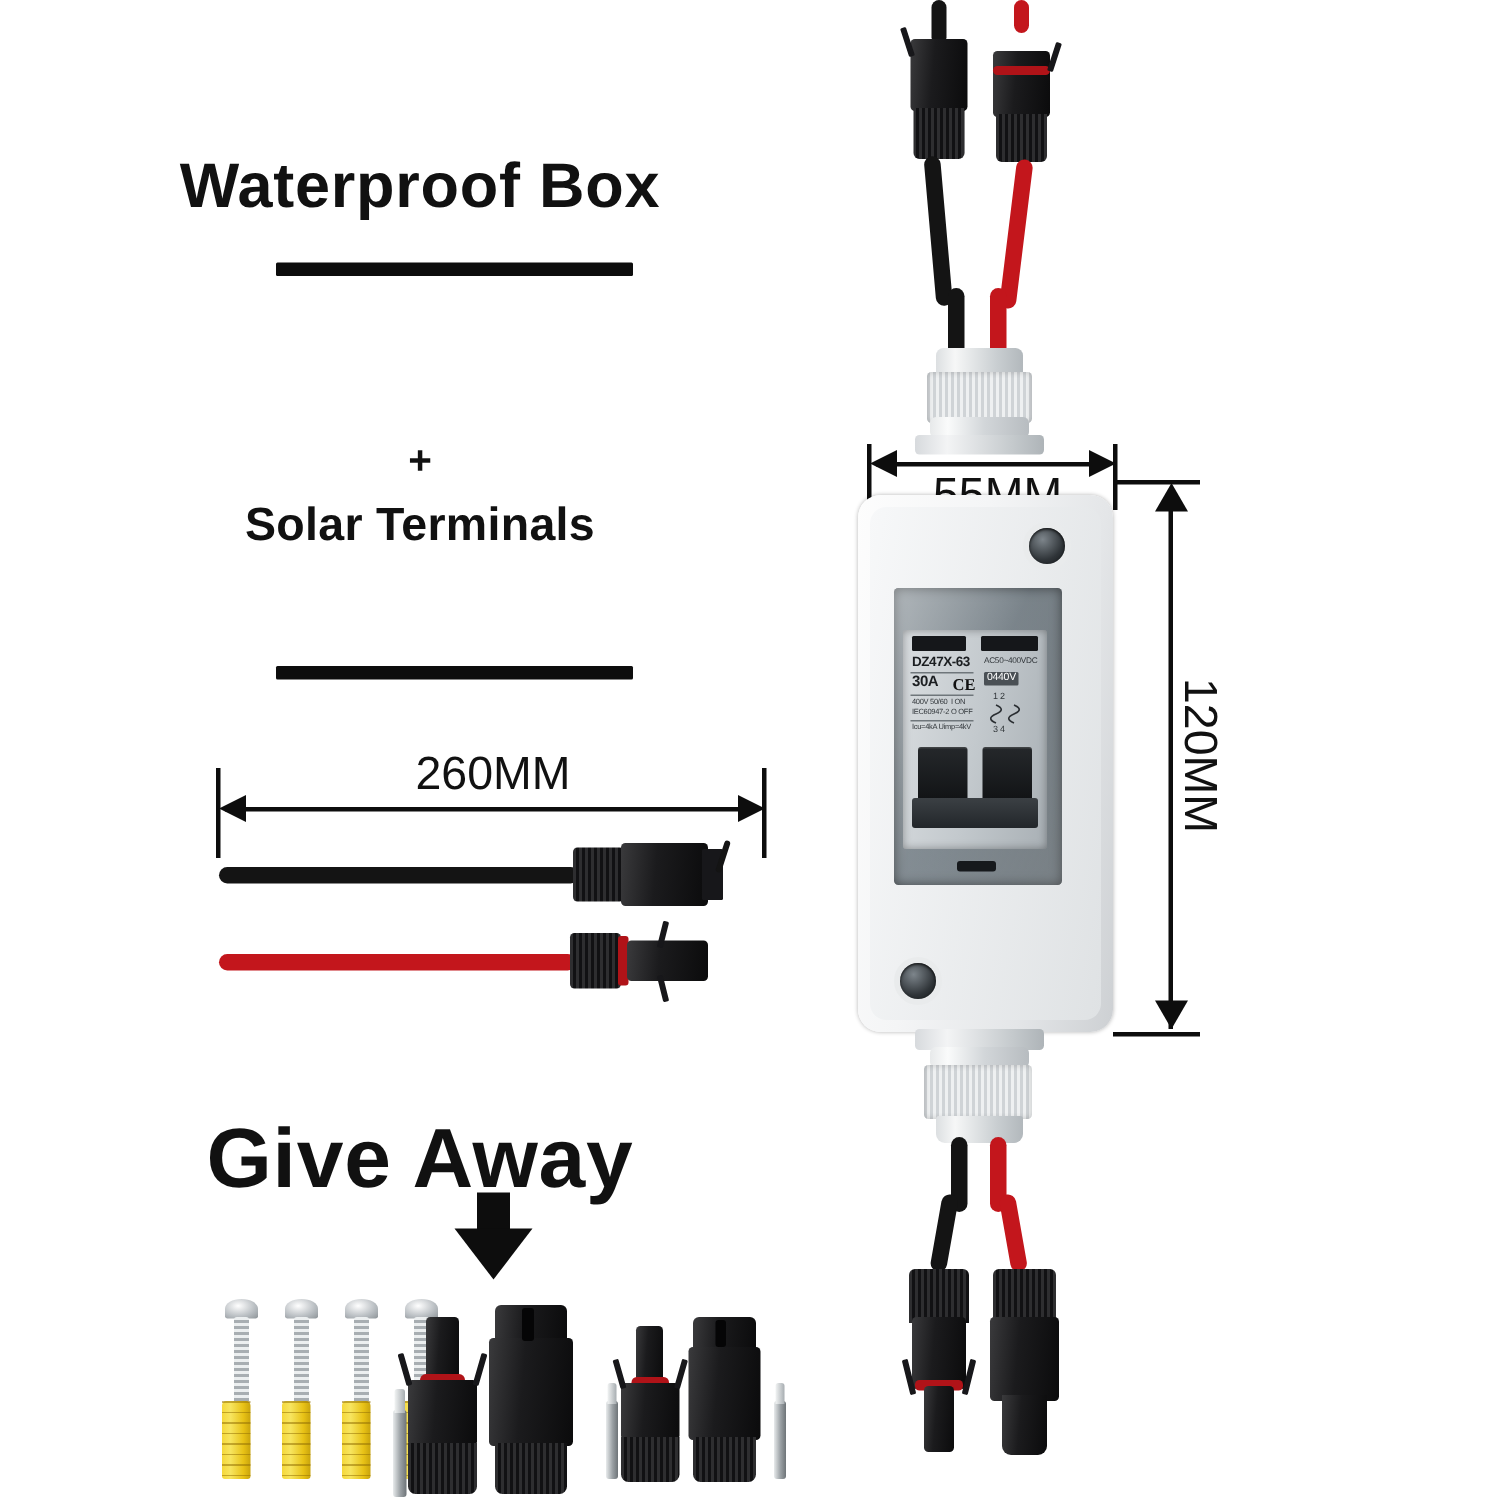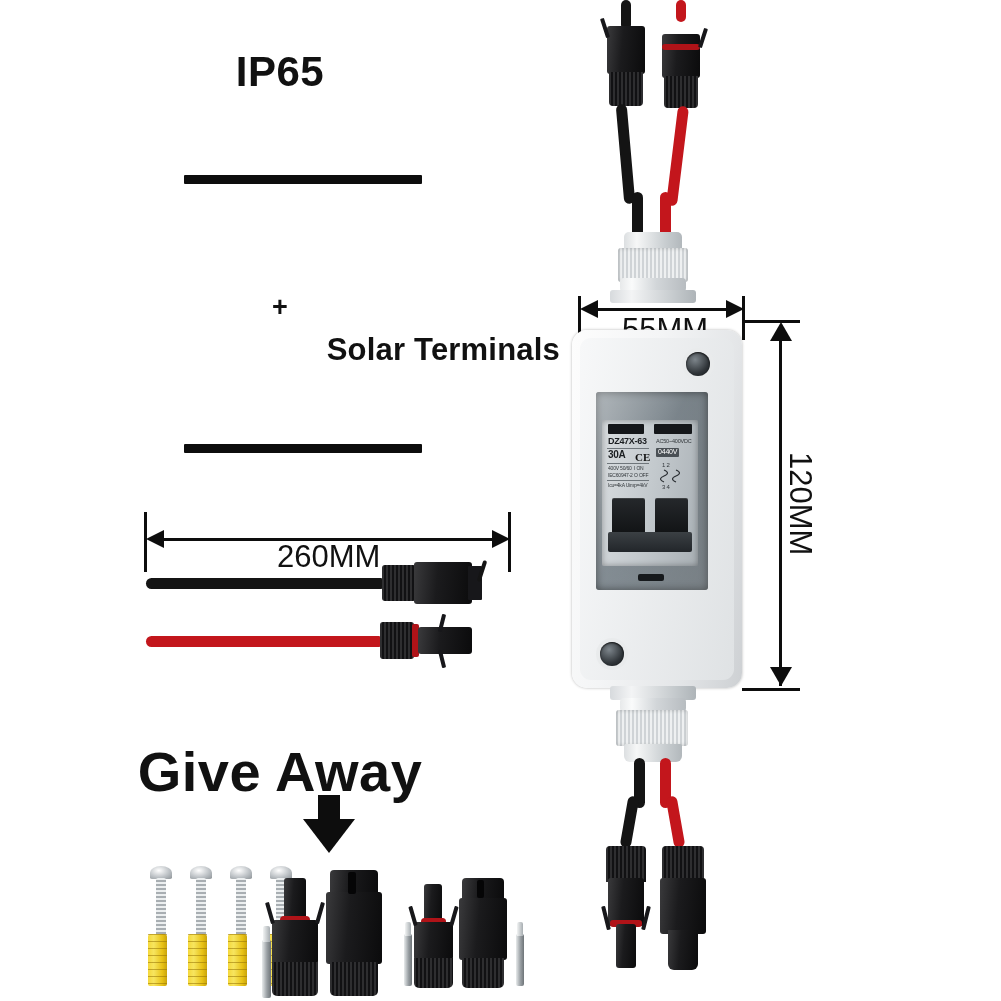--- a/index.html
+++ b/index.html
@@ -99,30 +99,30 @@
   .anchor-ribs{position:absolute;inset:0;
                background:repeating-linear-gradient(180deg,rgba(150,115,5,.55) 0 1px,transparent 1px 7px);}
   .pin{background:linear-gradient(90deg,#e8ebec,#9aa0a4 55%,#6e7478);border-radius:2px;}
   .pin-top{background:linear-gradient(90deg,#f2f4f4,#a7adb1);border-radius:2px 2px 0 0;}
 </style>
 </head>
 <body>
 
 <div class="stage">
 
-  <div class="abs title" style="top:46px;">IP65</div>
+  <div class="abs title" style="top:98px;">Waterproof Box</div>
 
   <div class="abs rule" style="left:184px;top:175px;width:238px;"></div>
 
   <div class="abs plus" style="top:292px;">+</div>
-  <div class="abs specline" style="top:330px;text-align:right;">Solar Terminals</div>
+  <div class="abs specline" style="top:330px;">Solar Terminals</div>
 
   <div class="abs rule" style="left:184px;top:444px;width:238px;"></div>
 
-  <div class="abs dimlabel" style="left:277px;top:498px;margin-top:41px;">260MM</div>
+  <div class="abs dimlabel" style="left:277px;top:498px;">260MM</div>
   <div class="abs tick" style="left:144px;top:512px;width:3px;height:60px;"></div>
   <div class="abs tick" style="left:508px;top:512px;width:3px;height:60px;"></div>
   <div class="abs dimline" style="left:150px;top:538px;width:355px;"></div>
   <div class="arrowL" style="left:146px;top:530px;"></div>
   <div class="arrowR" style="left:492px;top:530px;"></div>
 
   <div class="abs cable cable-black" style="left:146px;top:578px;width:240px;height:11px;"></div>
   <div class="abs mc4-knurl" style="left:382px;top:565px;width:34px;height:36px;"></div>
   <div class="abs mc4-body" style="left:414px;top:562px;width:58px;height:42px;"></div>
   <div class="abs mc4-wing" style="left:468px;top:566px;width:14px;height:34px;"></div>

